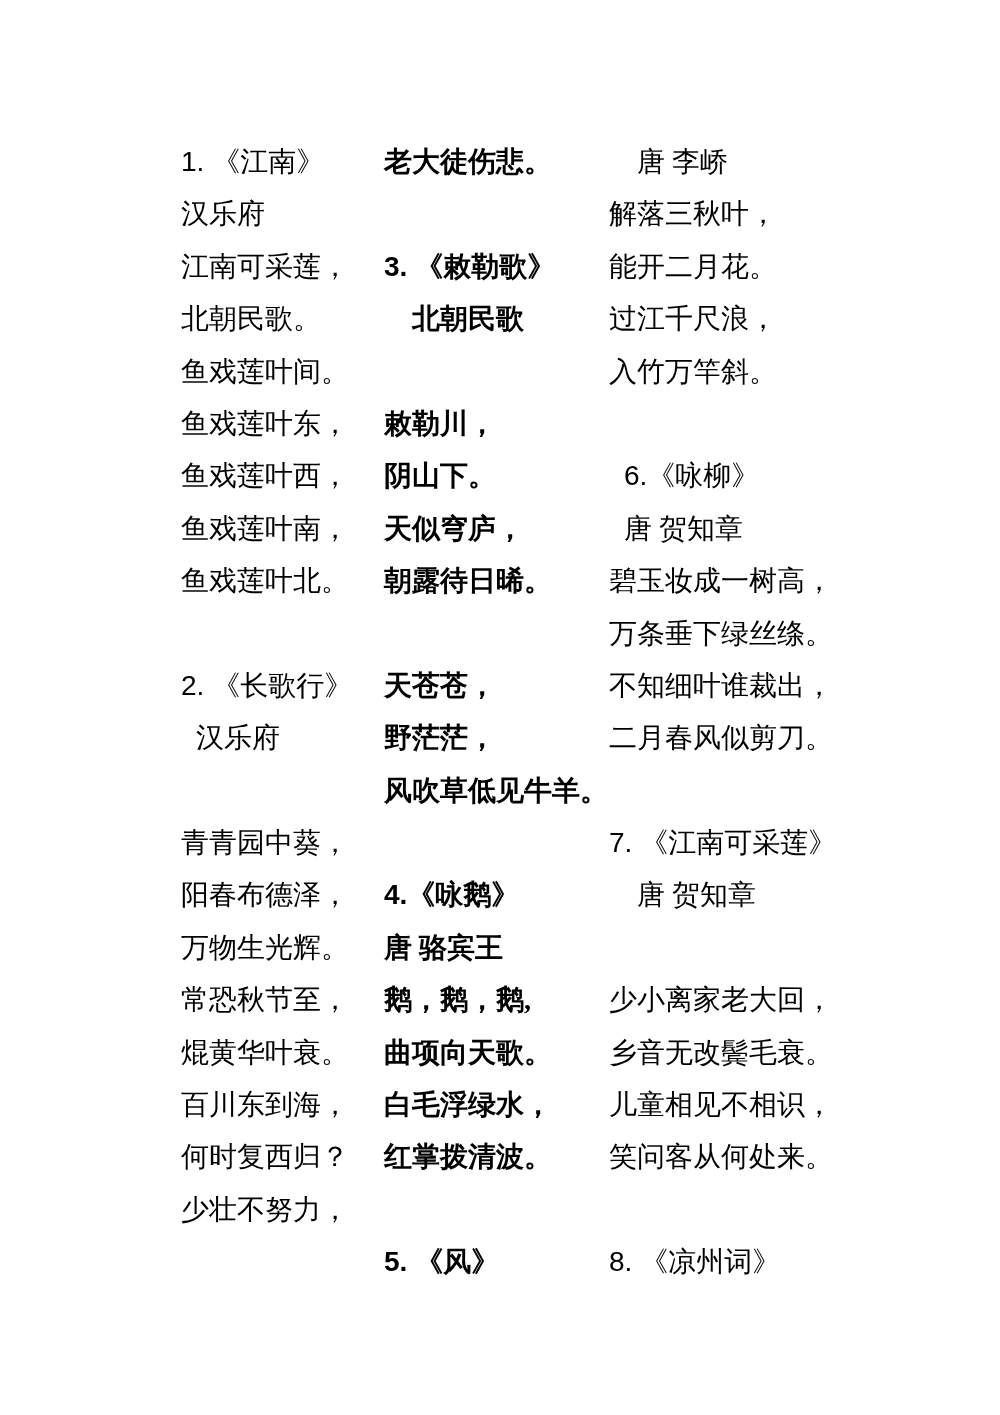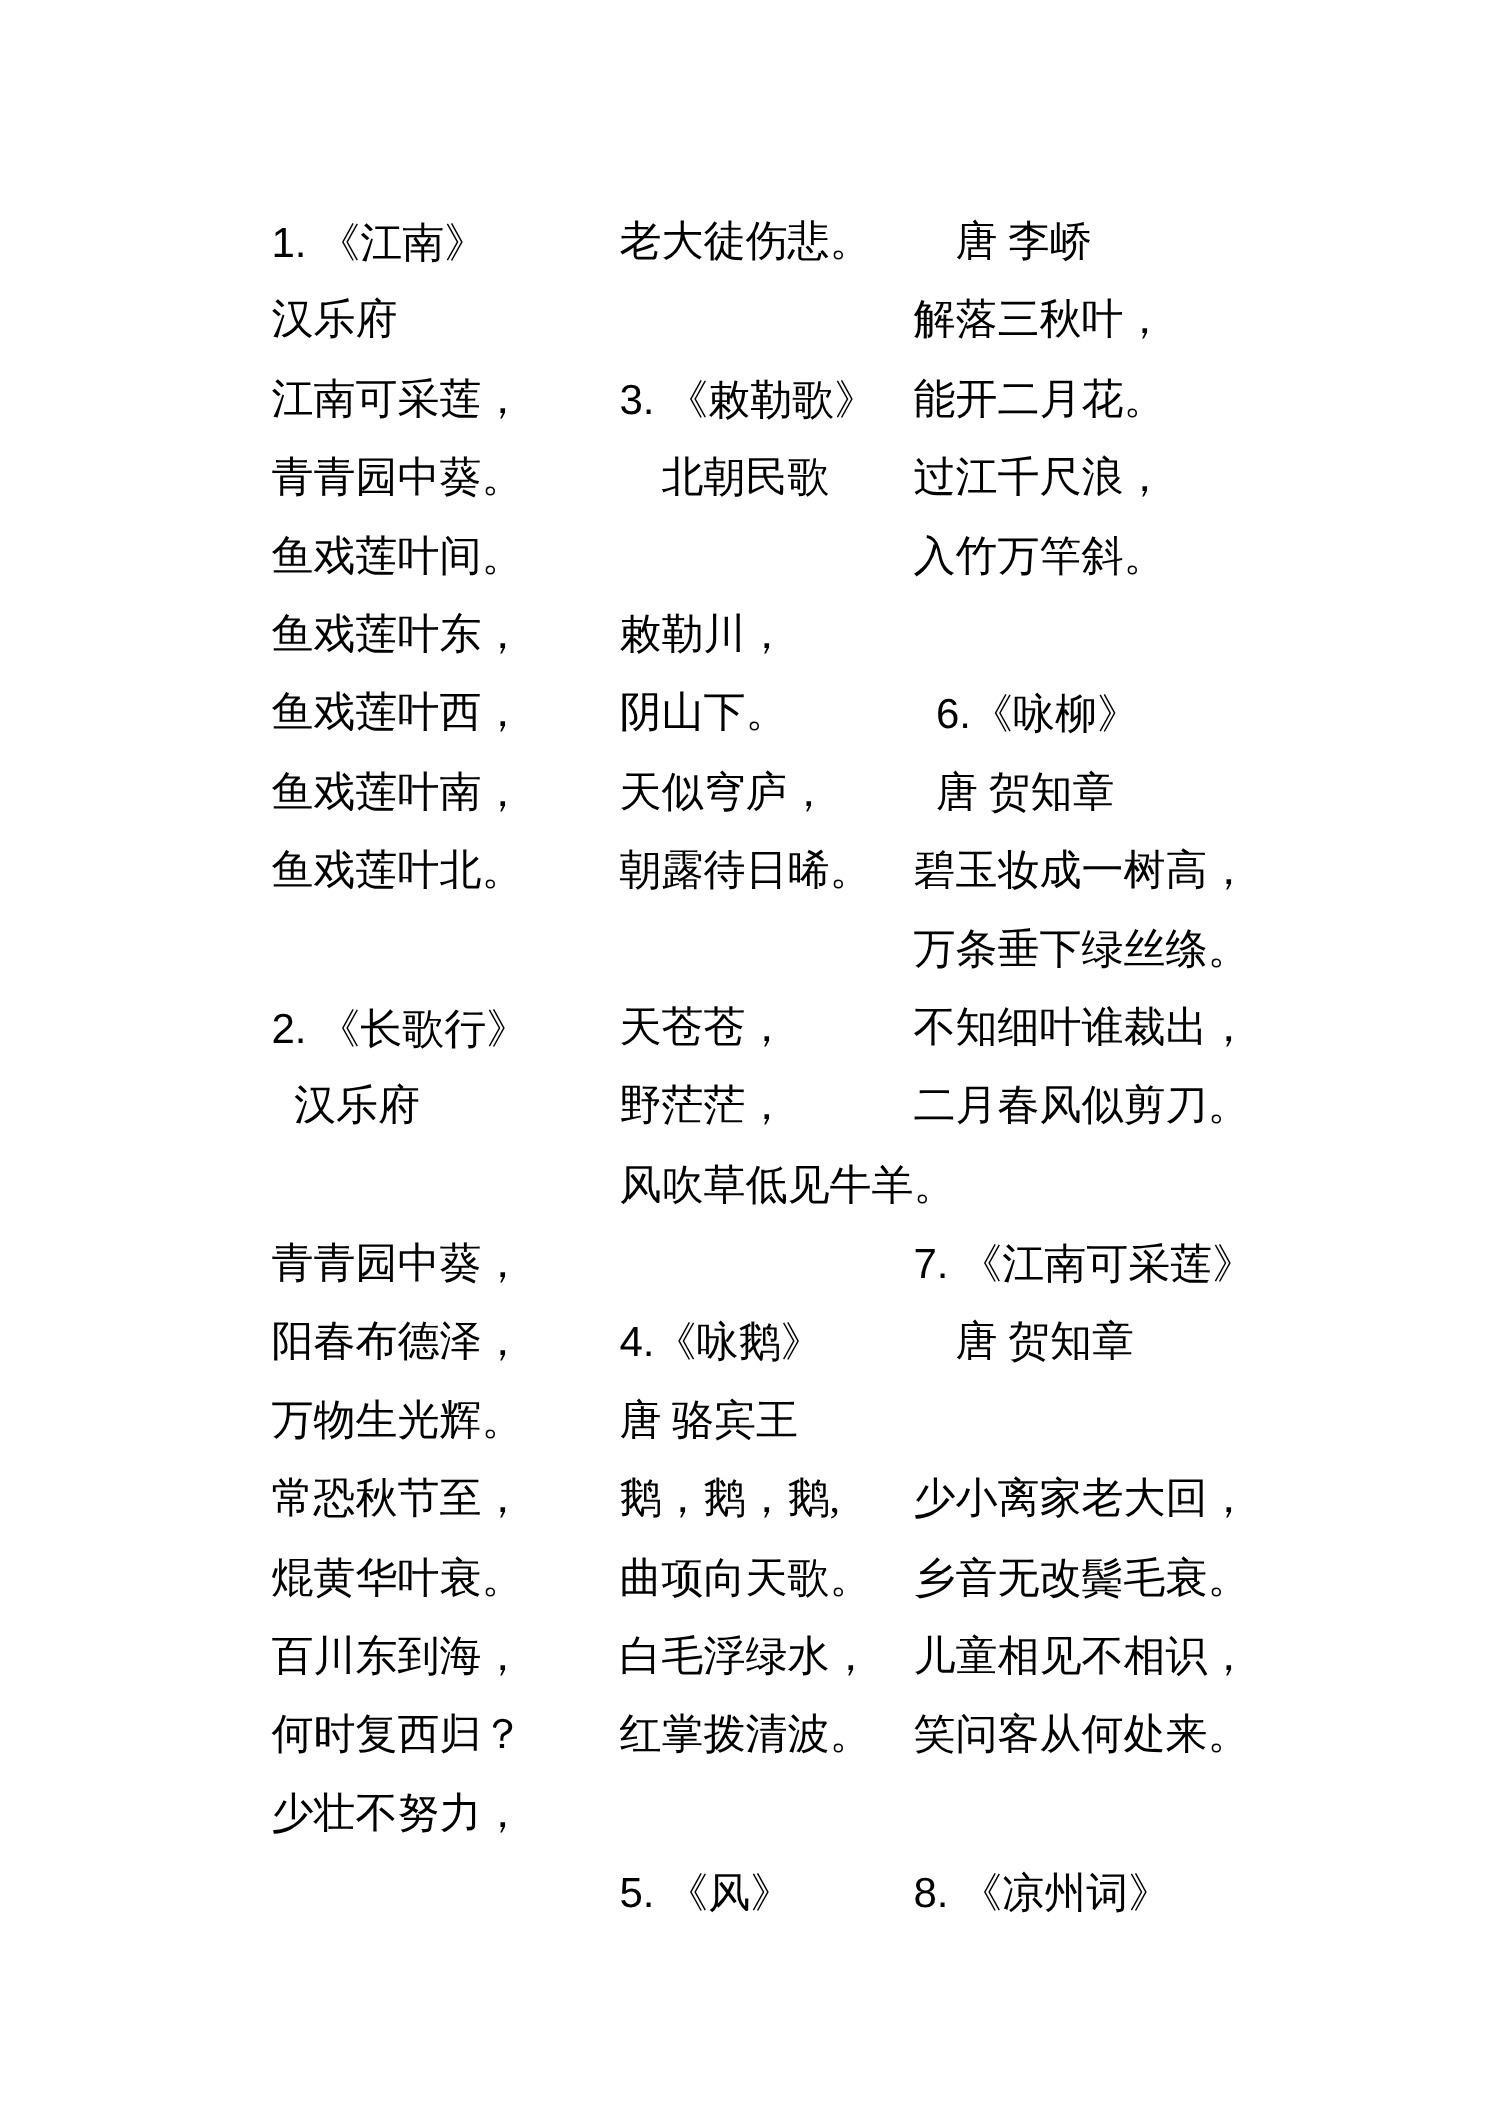--- a/index.html
+++ b/index.html
@@ -15,21 +15,21 @@
     color: #000000;
     font-family: "Liberation Serif", "DejaVu Serif", serif;
     overflow: hidden;
   }
   .col {
     position: absolute;
     top: 136px;
     font-size: 28px;
   }
   .col-1 { left: 150px; margin-left: 31px; }
-  .col-2 { left: 413px; }
+  .col-2 { left: 384px; font-weight: bold; }
   .col-3 { left: 609px; }
   .line {
     height: 52.4px;
     line-height: 52.4px;
     white-space: pre;
   }
   .indent-0 { padding-left: 0; }
   .indent-1 { padding-left: 15px; }
   .indent-2 { padding-left: 28px; }
   .num {
@@ -37,21 +37,21 @@
   }
 </style>
 </head>
 <body>
 
 <div class="page">
   <div class="col col-1">
       <div class="line indent-0"><span class="num">1. </span><span>《江南》</span></div>
       <div class="line indent-0">汉乐府</div>
       <div class="line indent-0">江南可采莲，</div>
-      <div class="line indent-0">青青园中葵。</div>
+      <div class="line indent-0">北朝民歌。</div>
       <div class="line indent-0">鱼戏莲叶间。</div>
       <div class="line indent-0">鱼戏莲叶东，</div>
       <div class="line indent-0">鱼戏莲叶西，</div>
       <div class="line indent-0">鱼戏莲叶南，</div>
       <div class="line indent-0">鱼戏莲叶北。</div>
       <div class="line indent-0"></div>
       <div class="line indent-0"><span class="num">2. </span><span>《长歌行》</span></div>
       <div class="line indent-1">汉乐府</div>
       <div class="line indent-0"></div>
       <div class="line indent-0">青青园中葵，</div>

